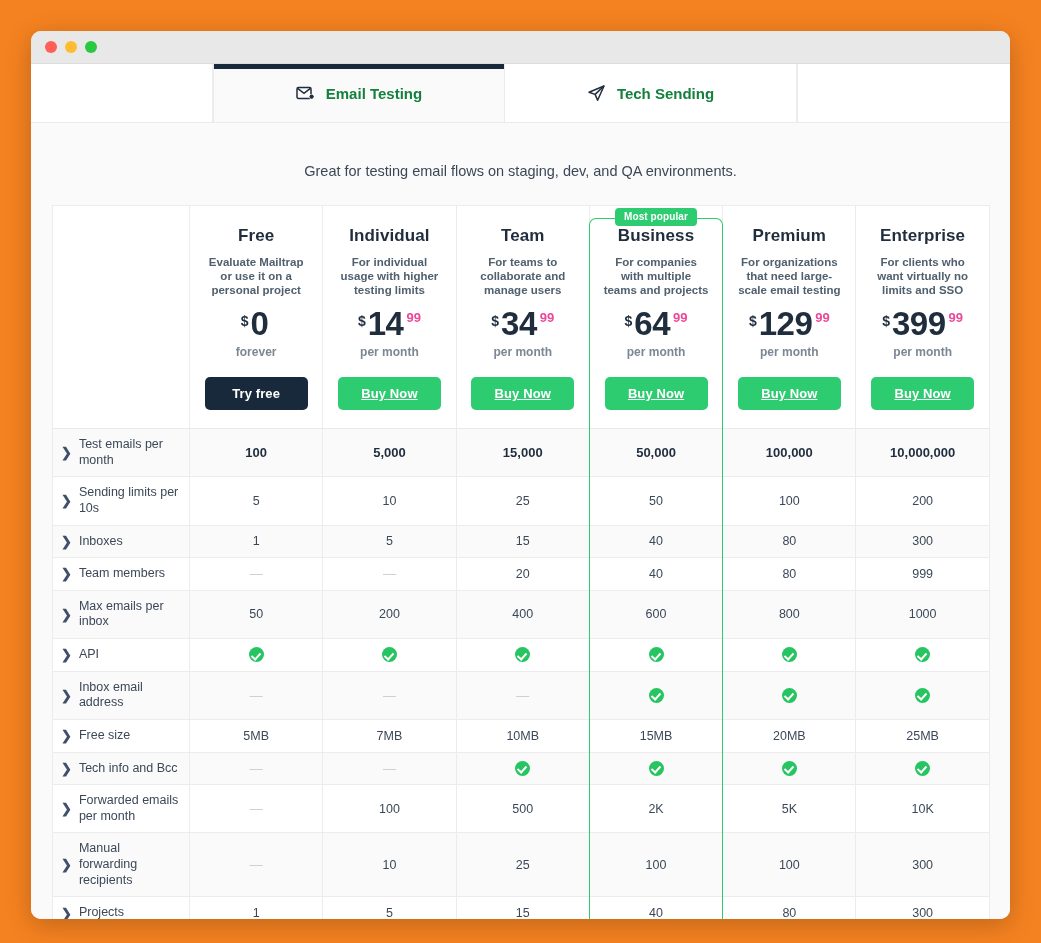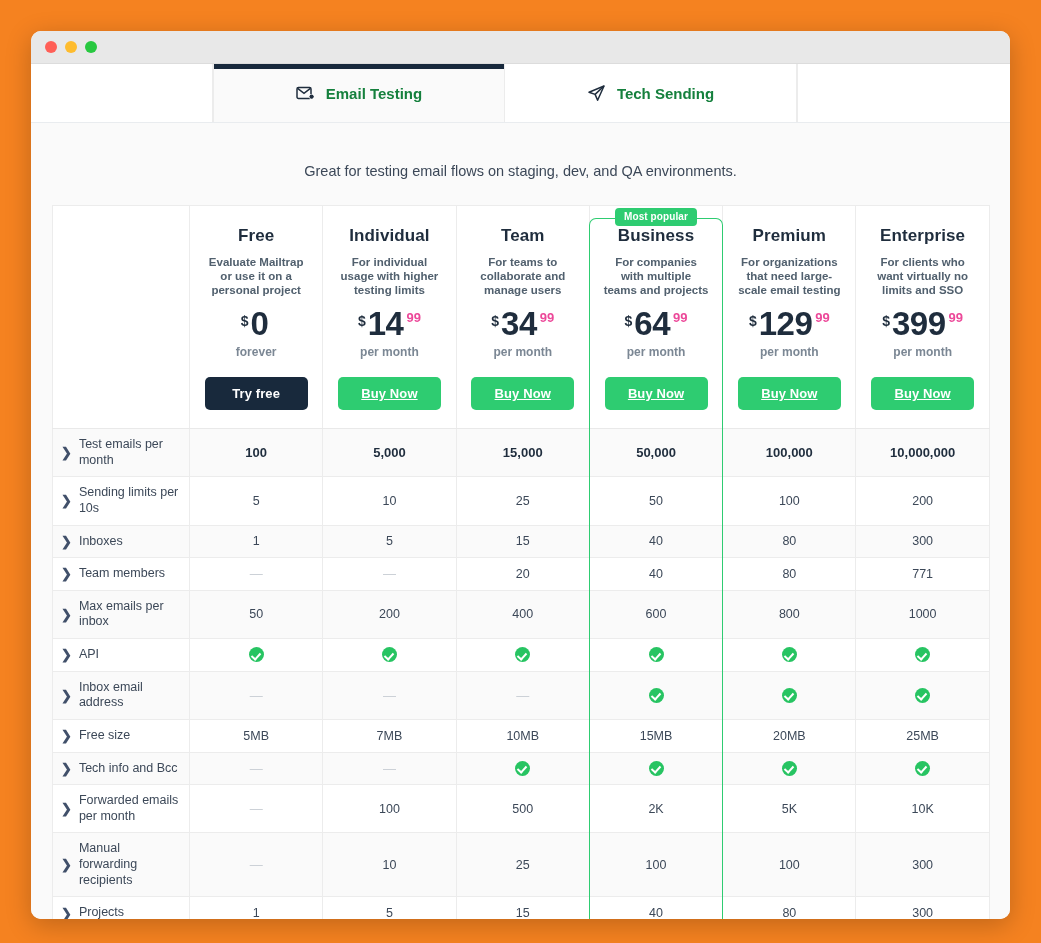--- a/index.html
+++ b/index.html
@@ -451,21 +451,21 @@
                 <div class="fl">
                   <span class="chev">❯</span>
                   <span>Team members</span>
                 </div>
               </td>
               <td class="val"><span class="dash">—</span></td>
               <td class="val"><span class="dash">—</span></td>
               <td class="val">20</td>
               <td class="val">40</td>
               <td class="val">80</td>
-              <td class="val">771</td>
+              <td class="val">999</td>
             </tr>
             <tr class="row-alt">
               <td class="feat">
                 <div class="fl">
                   <span class="chev">❯</span>
                   <span>Max emails per inbox</span>
                 </div>
               </td>
               <td class="val">50</td>
               <td class="val">200</td>

